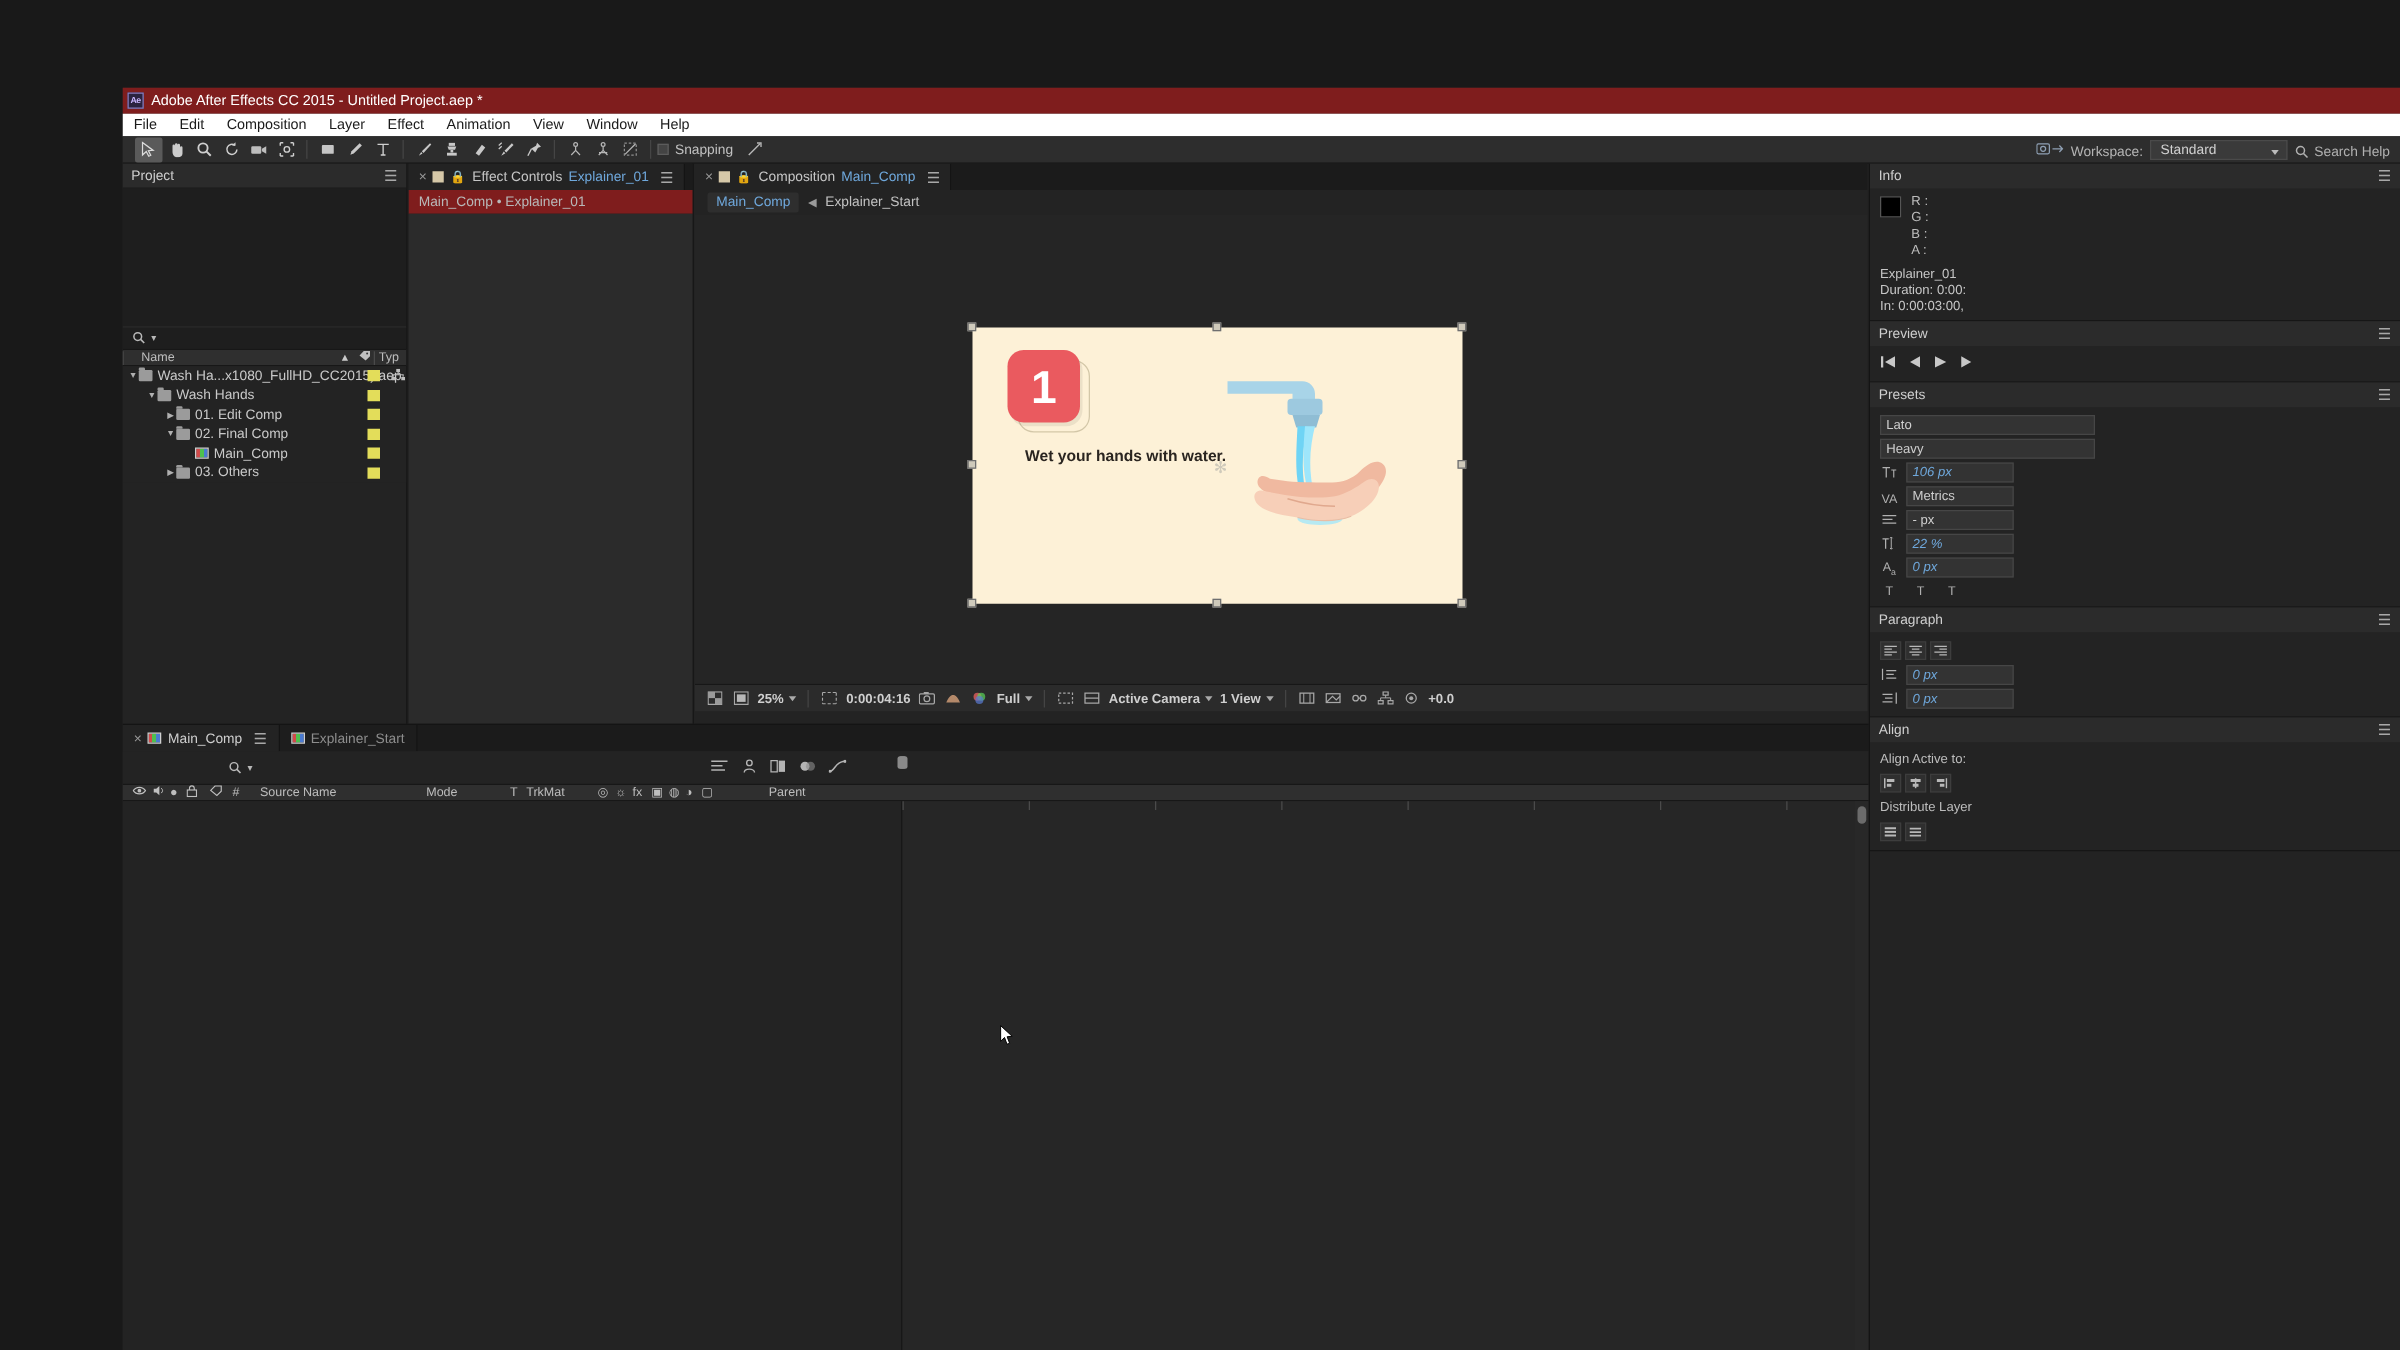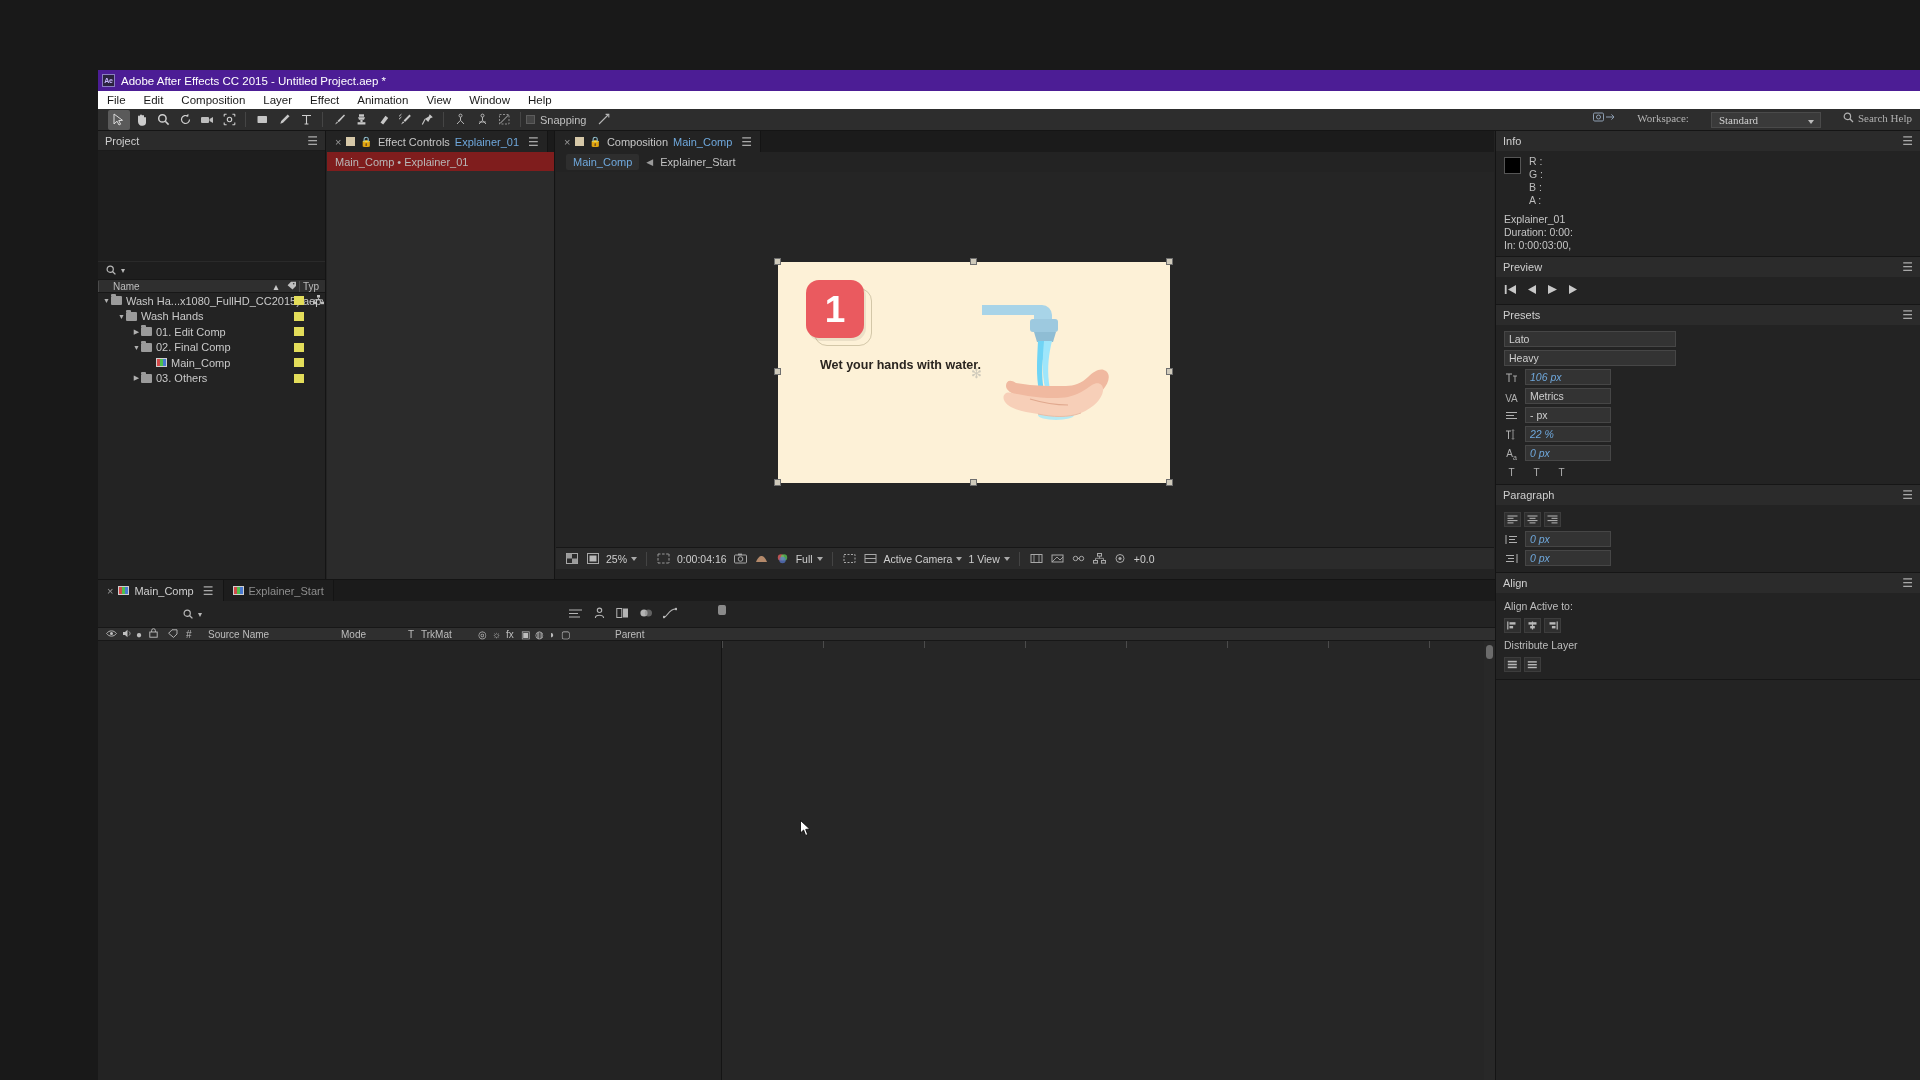--- a/index.html
+++ b/index.html
@@ -12,21 +12,21 @@
     -webkit-font-smoothing:antialiased;
   }
   #app {
     position:absolute; left:98px; top:70px;
     width:1822px; height:1010px;
     background:#232323;
     overflow:hidden;
   }
   
   .titlebar {
-    height:21px; background:#4c1d95;
+    height:21px; background:#7f1d1d;
     display:flex; align-items:center; gap:6px;
     padding-left:4px;
     color:#ffffff; font-size:11.5px;
   }
   .ae-logo {
     width:13px; height:13px; background:#2b2340;
     border:1px solid #8a7ec0; color:#c9b6ff;
     font-size:7px; font-weight:bold;
     display:flex; align-items:center; justify-content:center;
     letter-spacing:-0.3px;
@@ -49,21 +49,21 @@
   .tool {
     width:22px; height:20px;
     display:flex; align-items:center; justify-content:center;
     color:#c4c4c4;
   }
   .tool.active { background:#5a5a5a; border-radius:2px; }
   .tool svg { display:block; }
   .tdivider { width:1px; height:15px; background:#454545; margin:0 5px; }
   .snapbox { width:9px; height:9px; background:#444; border:1px solid #5c5c5c; margin-right:5px; }
   .snaplabel { color:#c0c0c0; font-size:11px; margin-right:6px; }
-  .tb-right { position:absolute; right:8px; display:flex; align-items:flex-start; gap:22px;font-family:Liberation Serif, serif; }
+  .tb-right { position:absolute; right:8px; display:flex; align-items:flex-end; gap:6px; }
   .ws-label { color:#b4b4b4; font-size:11px; }
   .ws-value {
     color:#d0d0d0; font-size:11px; background:#3a3a3a;
     border:1px solid #4a4a4a; padding:1px 18px 1px 7px;
     position:relative; min-width:110px;
   }
   .ws-value::after {
     content:""; position:absolute; right:6px; top:7px;
     border-left:3.5px solid transparent; border-right:3.5px solid transparent;
     border-top:4px solid #bbb;
@@ -157,21 +157,21 @@
     position:absolute; left:42px; top:96px;
     color:#2a2520; font-size:12.5px; font-weight:600; white-space:nowrap;
   }
   .anchor-pt { position:absolute; left:193px; top:104px; color:#cfcabb; font-size:13px; }
   .art { position:absolute; left:200px; top:25px; width:155px; height:145px; }
   .comp-toolbar {
     height:22px; background:#2b2b2b; border-top:1px solid #171717;
     display:flex; align-items:center; gap:6px; padding:0 8px; font-size:10.5px; color:#c4c4c4;
   }
   .ct-sep { width:1px; height:14px; background:#444; margin:0 3px; }
-  .ct-val { color:#cfcfcf; }
+  .ct-val { color:#cfcfcf;font-weight:bold; }
   .ct-drop { display:flex; align-items:center; gap:4px; color:#cfcfcf; }
   .ct-drop::after { content:""; border-left:3.5px solid transparent; border-right:3.5px solid transparent; border-top:4px solid #aaa; }
   .ct-btn { width:15px; height:14px; display:flex; align-items:center; justify-content:center; color:#b6b6b6; }
   
   #rightdock { left:1397px; top:0; width:425px; height:967px; background:#232323; border-left:1px solid #141414; }
   .rp { border-bottom:1px solid #161616; }
   .rp-head { height:20px; background:#2b2b2b; display:flex; align-items:center; padding:0 7px; font-size:11px; color:#cfcfcf; gap:6px; }
   .rp-head .phamb { margin-left:auto; }
   .rp-body { padding:4px 8px; font-size:10.5px; color:#bdbdbd; background:#232323; }
   .rgba { display:flex; gap:8px; }

